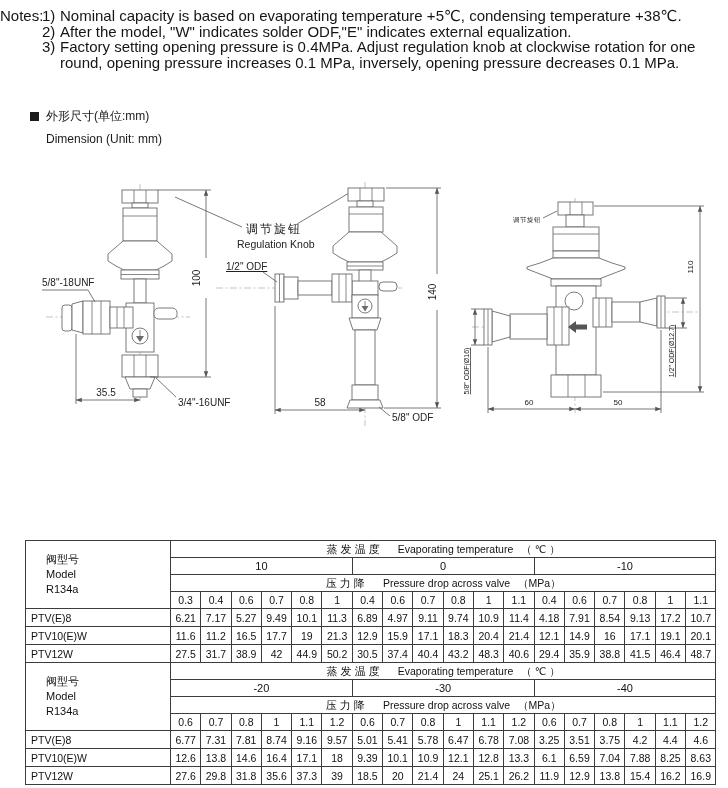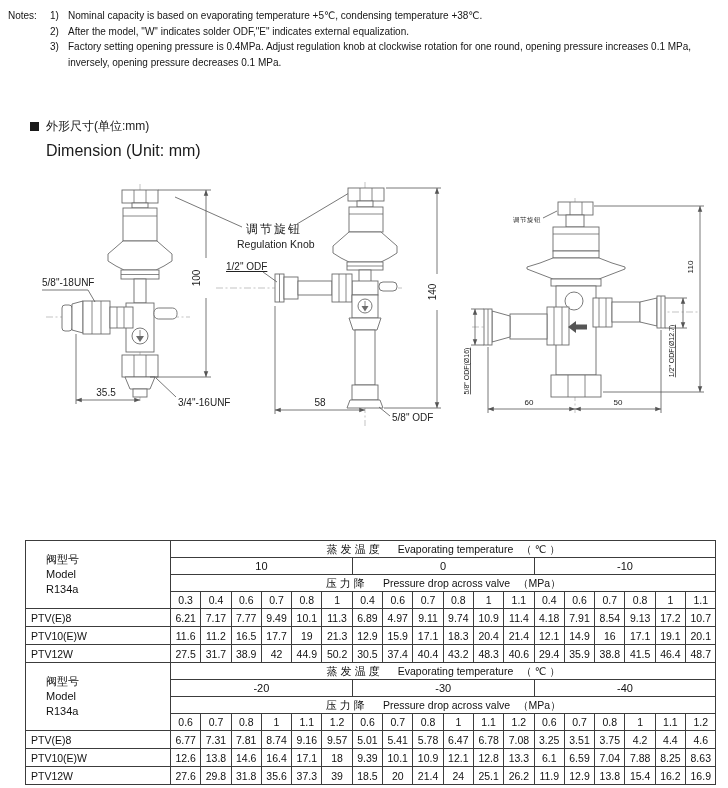--- a/index.html
+++ b/index.html
@@ -1,32 +1,32 @@
 <!DOCTYPE html>
 <html><head>
 <meta charset="utf-8">
 <style>
   html,body{margin:0;padding:0;background:#e8e8e8;}
   .page{position:relative;width:728px;height:788px;background:#ffffff;overflow:hidden;
         font-family:"Liberation Sans","DejaVu Sans",sans-serif;color:#1a1a1a;}
 
   
-  .notes{position:absolute;left:8px;top:8px;width:716px;font-size:10px;line-height:15.5px;color:#151515;}
+  .notes{position:absolute;left:0;top:8px;width:716px;font-size:15px;line-height:15.5px;color:#151515;}
   .note-row{display:flex;align-items:flex-start;}
   .notes-label{width:42px;flex:none;}
   .note-num{width:18px;flex:none;}
   .note-text{flex:1;}
 
   
   .section{position:absolute;left:30px;}
-  .sec-dim{top:118px;}
+  .sec-dim{top:108px;}
   .sec-cap{top:496px;}
   .sec-zh{display:flex;align-items:center;gap:7px;font-size:12px;}
   .bullet{width:9px;height:9px;background:#1a1a1a;flex:none;}
-  .sec-en{font-size:16px;margin:7px 0 0 16px;}
+  .sec-en{font-size:12px;margin:7px 0 0 16px;}
 
   
   svg.drawings{position:absolute;left:0;top:170px;}
   svg .shape{fill:#ffffff;stroke:#6b6b6b;stroke-width:0.9;}
   svg .thin{fill:none;stroke:#6b6b6b;stroke-width:0.8;}
   svg .cl{fill:none;stroke:#9a9a9a;stroke-width:0.6;stroke-dasharray:7 2.5 2 2.5;}
   svg .dim{fill:none;stroke:#555;stroke-width:0.8;}
   svg .ldr{fill:none;stroke:#555;stroke-width:0.8;}
   svg text{fill:#222;}
   svg .lbl{font-size:10px;}
@@ -294,21 +294,21 @@
           <td class="press-cell">0.6</td>
           <td class="press-cell">0.7</td>
           <td class="press-cell">0.8</td>
           <td class="press-cell">1</td>
           <td class="press-cell">1.1</td>
         </tr>
         <tr>
           <td class="model-cell">PTV(E)8</td>
           <td class="val-cell">6.21</td>
           <td class="val-cell">7.17</td>
-          <td class="val-cell">7.77</td>
+          <td class="val-cell">5.27</td>
           <td class="val-cell">9.49</td>
           <td class="val-cell">10.1</td>
           <td class="val-cell">11.3</td>
           <td class="val-cell">6.89</td>
           <td class="val-cell">4.97</td>
           <td class="val-cell">9.11</td>
           <td class="val-cell">9.74</td>
           <td class="val-cell">10.9</td>
           <td class="val-cell">11.4</td>
           <td class="val-cell">4.18</td>

